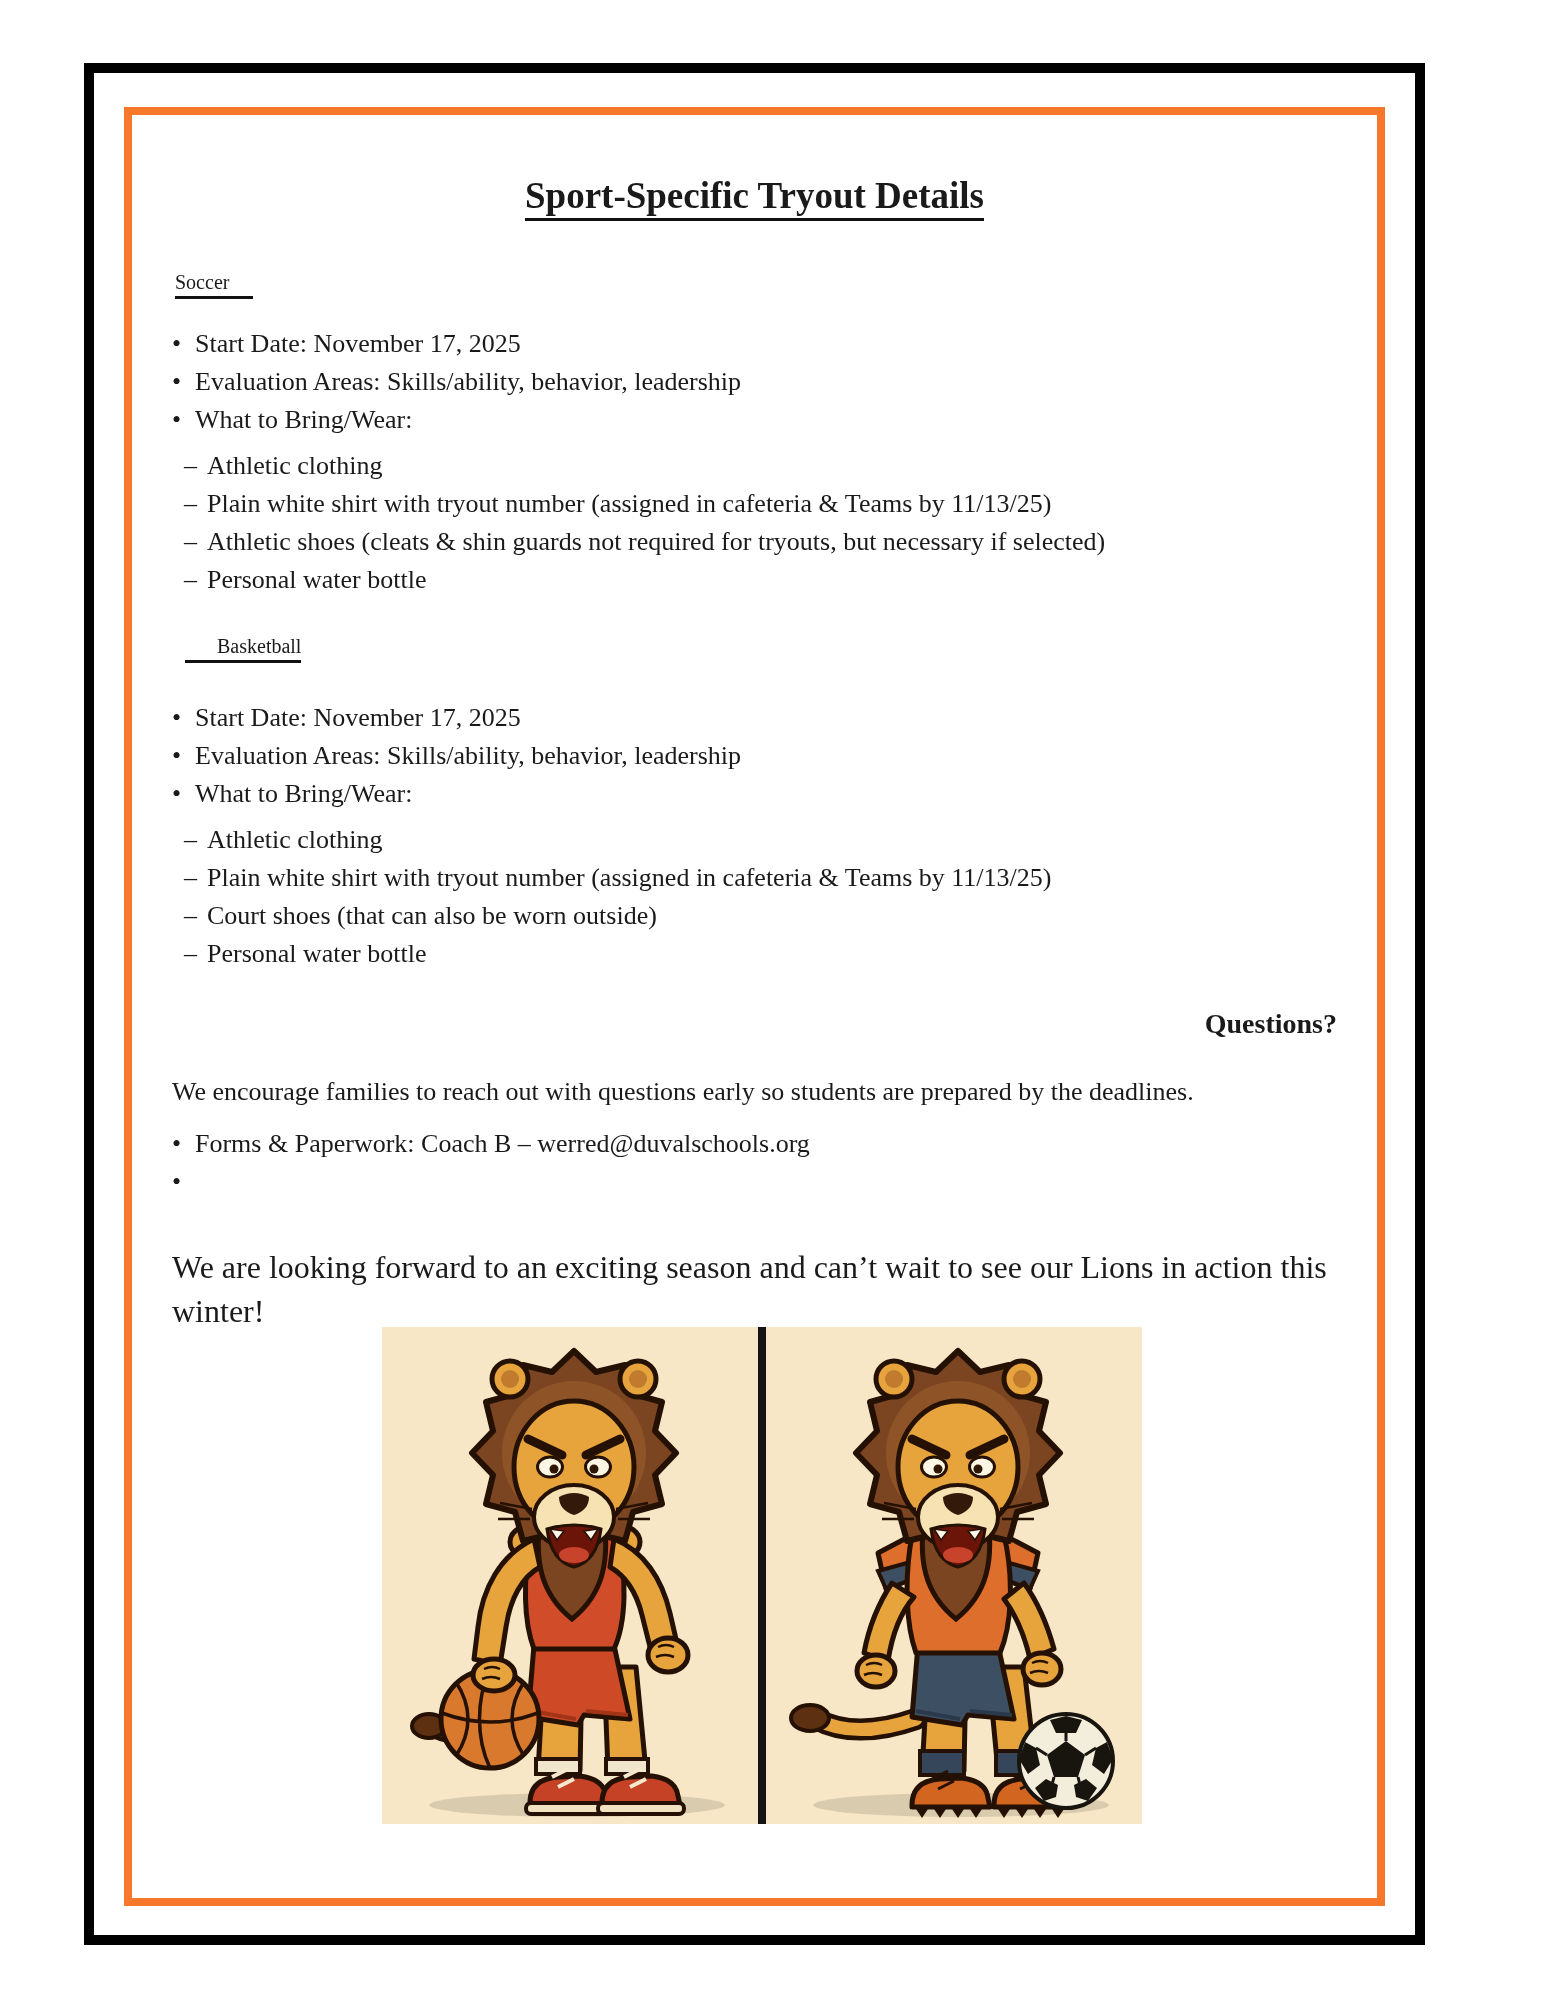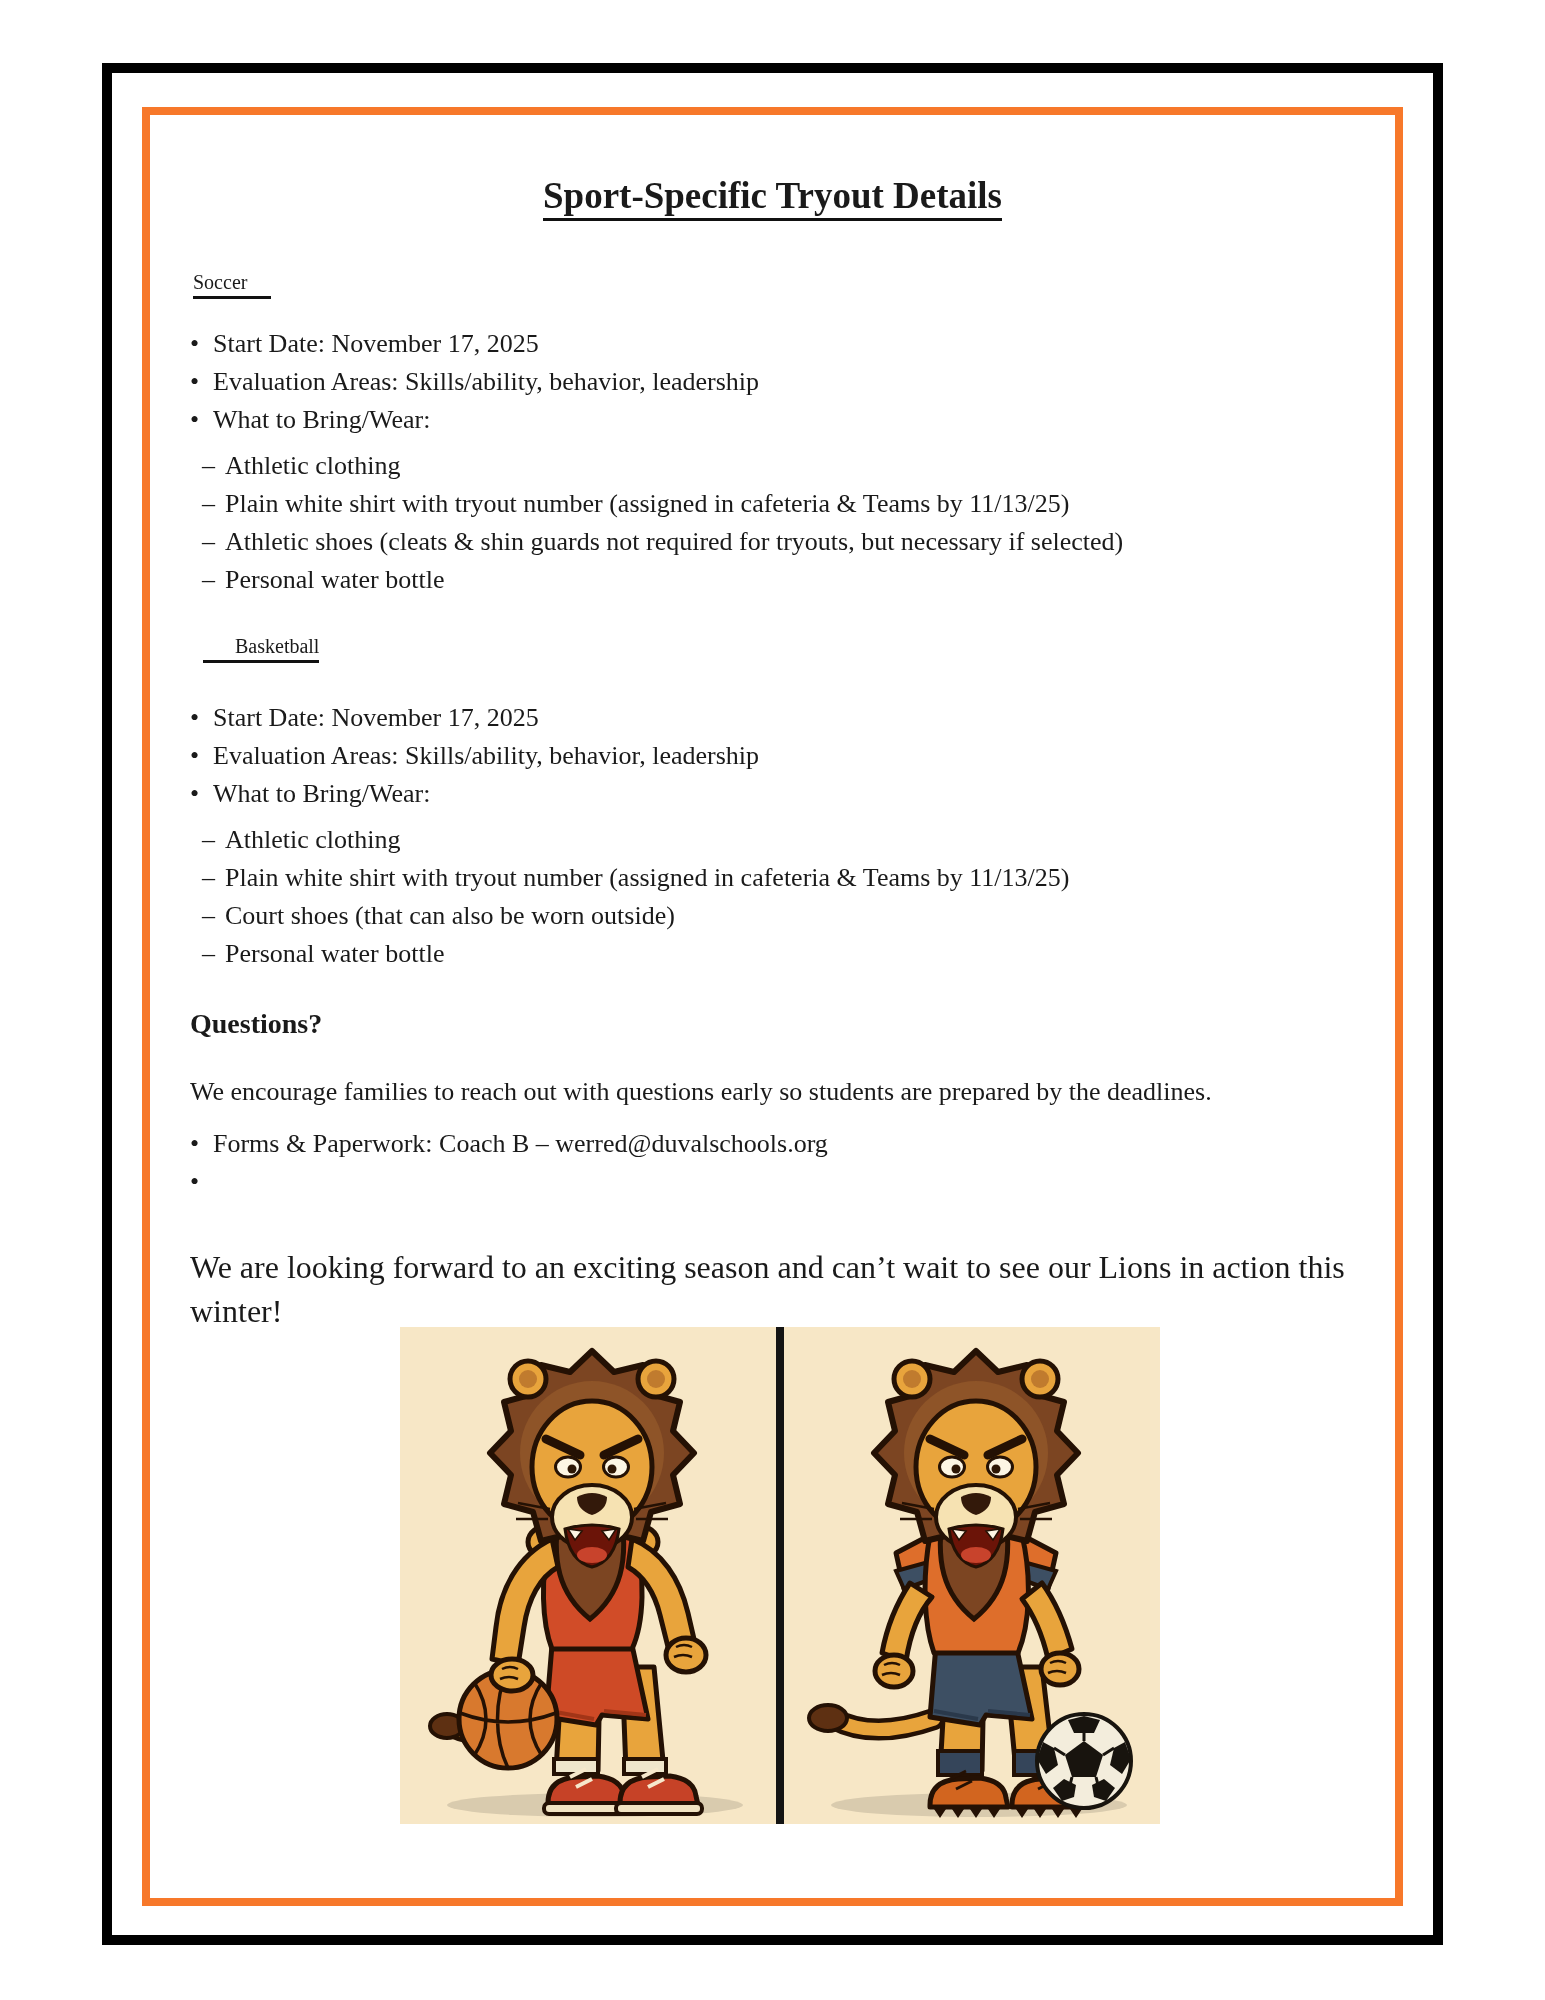--- a/index.html
+++ b/index.html
@@ -1,21 +1,21 @@
 <!DOCTYPE html>
 <html><head>
 <meta charset="utf-8">
 <style>
   html,body{margin:0;padding:0;background:#ffffff;}
   .page{
     position:relative;width:1545px;height:2000px;background:#ffffff;overflow:hidden;
     font-family:"Liberation Serif","DejaVu Serif",serif;color:#1a1a1a;
   }
   .black-frame{
-    position:absolute;left:102px;top:63px;width:1341px;height:1882px;
+    position:absolute;left:84px;top:63px;width:1341px;height:1882px;
     border:10px solid #000;box-sizing:border-box;
   }
   .orange-frame{
     position:absolute;left:30px;top:34px;right:30px;bottom:29px;
     border:8px solid #f7782a;
   }
   .content{position:absolute;left:0;top:0;right:0;bottom:0;padding:0 40px;overflow:hidden;}
 
   h1.title{margin:58px 0 0 0;text-align:center;font-size:37px;line-height:46px;font-weight:700;}
   .tu{border-bottom:3px solid #111;padding-bottom:2px;}
@@ -27,21 +27,21 @@
   .hu-l{padding-left:32px;}
 
   .blist{margin-top:26px;font-size:26px;line-height:38px;}
   .blist.b2{margin-top:36px;}
   .sublist{margin-top:8px;font-size:26px;line-height:38px;}
   .li{display:flex;}
   .li .mk{flex:0 0 23px;}
   .sublist .li{margin-left:12px;}
   .sublist .li .mk{flex:0 0 23px;}
 
-  h2.qhead{margin:34px 0 0 0;text-align:left;font-size:28px;line-height:34px;font-weight:700;}
+  h2.qhead{margin:34px 0 0 0;text-align:right;font-size:28px;line-height:34px;font-weight:700;}
   p.intro{margin:32px 0 14px 0;font-size:26px;line-height:38px;max-width:1120px;}
   .qlist{margin-top:12px;font-size:26px;line-height:38px;}
   p.closing{margin:44px 0 0 0;font-size:32px;line-height:44px;max-width:1160px;}
 
   .art{display:flex;width:760px;height:497px;margin:-6px 0 0 210px;}
   .panel{width:376px;height:497px;background:#f7e7c6;}
   .divider{width:8px;height:497px;background:#141414;}
   .panel svg{display:block;width:376px;height:497px;}
 </style>
 </head>

